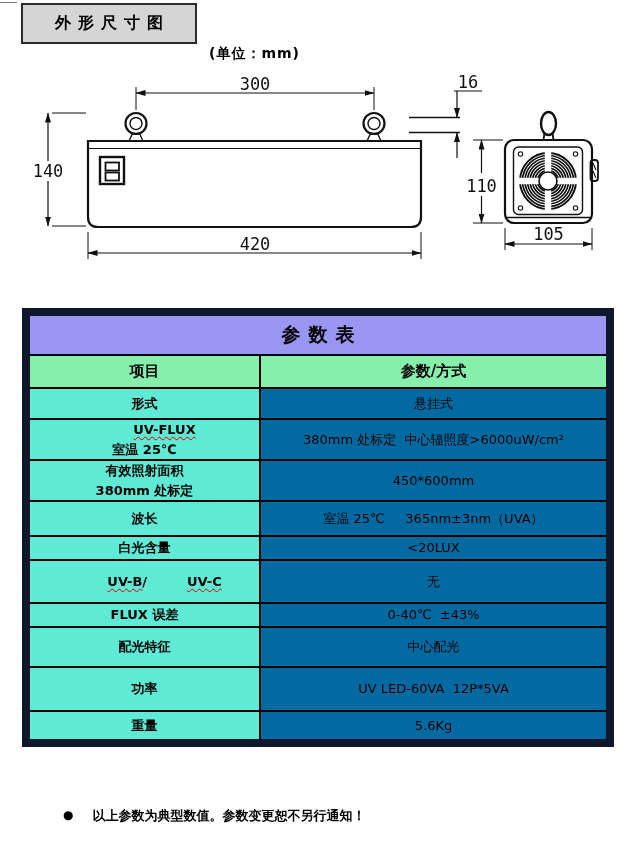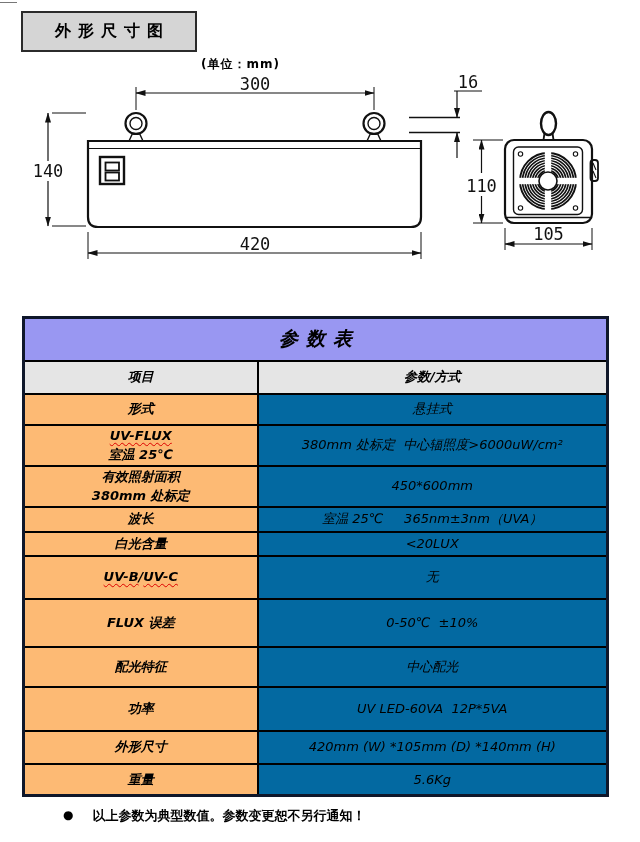--- a/index.html
+++ b/index.html
@@ -6,48 +6,47 @@
   body{
     width:640px;height:842px;position:relative;background:#ffffff;
     font-family:"DejaVu Sans","Liberation Sans",sans-serif;color:#000;
     overflow:hidden;
   }
   .corner-mark{position:absolute;left:0;top:2px;width:17px;height:0;border-top:1px solid #777;}
   .title-box{
     position:absolute;left:21px;top:3px;width:172px;height:37px;
     background:#d5d5d5;border:2px solid #2b2b2b;
     display:flex;align-items:center;justify-content:center;
-    font-size:16px;font-weight:bold;letter-spacing:7px;text-indent:7px;margin-top:8px;
+    font-size:16px;font-weight:bold;letter-spacing:7px;text-indent:7px;
   }
   .unit-note{
-    position:absolute;left:201px;top:45px;font-size:12px;font-weight:bold;
+    position:absolute;left:209px;top:45px;font-size:14px;font-weight:bold;
     letter-spacing:1px;
-    margin-top:11px;
   }
   svg.drawing{position:absolute;left:0;top:0;}
   svg.drawing .ln{stroke:#111;fill:none;}
   svg.drawing text{
     font-family:"DejaVu Sans Mono","Liberation Mono",monospace;
     font-size:17px;fill:#111;
   }
   table.params{
-    position:absolute;left:22px;top:316px;width:584px;
-    border-collapse:collapse;table-layout:fixed;border:3px solid #0f172a;font-style:italic;
+    position:absolute;left:22px;top:308px;width:584px;
+    border-collapse:collapse;table-layout:fixed;border:8px solid #0f172a;
   }
   table.params td,table.params th{
     border:2px solid #000;text-align:center;vertical-align:middle;
     padding:0 4px;overflow:hidden;
   }
   .tbl-title{background:#9997f2;font-size:19px;font-weight:bold;letter-spacing:8px;text-indent:8px;}
-  .col-hdr{background:#e5e5e5;font-size:13px;font-weight:bold;}
-  .item-cell{background:#fdba74;font-size:13px;font-weight:bold;line-height:1.5;}
+  .col-hdr{background:#86efac;font-size:15px;font-weight:bold;}
+  .item-cell{background:#5eead4;font-size:13px;font-weight:bold;line-height:1.5;}
   .value-cell{background:#0369a1;font-size:13px;font-weight:normal;white-space:pre-wrap;line-height:1.5;}
   .sq{
     text-decoration:underline;text-decoration-style:wavy;
-    text-decoration-color:#d00;text-decoration-thickness:1px;text-underline-offset:2px;
+    text-decoration-color:#d00;text-decoration-thickness:1px;text-underline-offset:2px;margin-left:40px;
   }
   .footnote{position:absolute;left:63px;top:807px;font-size:13px;font-weight:bold;display:flex;}
   .footnote .bullet{font-size:12px;margin-right:19px;line-height:17px;}
 </style>
 </head>
 <body>
 
 <div class="corner-mark"></div>
 
 <div class="title-box">
@@ -183,47 +182,43 @@
       </td>
       <td class="value-cell">380mm 处标定  中心辐照度&gt;6000uW/cm²</td>
     </tr>
     <tr style="height:41px">
       <td class="item-cell">
         <div>有效照射面积</div>
         <div>380mm 处标定</div>
       </td>
       <td class="value-cell">450*600mm</td>
     </tr>
-    <tr style="height:25px">
+    <tr style="height:35px">
       <td class="item-cell">波长</td>
       <td class="value-cell">室温 25℃     365nm±3nm（UVA）</td>
     </tr>
     <tr style="height:24px">
       <td class="item-cell">白光含量</td>
       <td class="value-cell">&lt;20LUX</td>
     </tr>
     <tr style="height:43px">
       <td class="item-cell"><span class="sq">UV-B</span><span>/</span><span class="sq">UV-C</span></td>
       <td class="value-cell">无</td>
     </tr>
-    <tr style="height:48px">
+    <tr style="height:24px">
       <td class="item-cell">FLUX 误差</td>
-      <td class="value-cell">0-50℃  ±10%</td>
+      <td class="value-cell">0-40℃  ±43%</td>
     </tr>
     <tr style="height:40px">
       <td class="item-cell">配光特征</td>
       <td class="value-cell">中心配光</td>
     </tr>
     <tr style="height:44px">
       <td class="item-cell">功率</td>
       <td class="value-cell">UV LED-60VA  12P*5VA</td>
-    </tr>
-    <tr style="height:33px">
-      <td class="item-cell">外形尺寸</td>
-      <td class="value-cell">420mm (W) *105mm (D) *140mm (H)</td>
     </tr>
     <tr style="height:32px">
       <td class="item-cell">重量</td>
       <td class="value-cell">5.6Kg</td>
     </tr>
   </tbody>
 </table>
 
 <div class="footnote">
   <span class="bullet">●</span>

